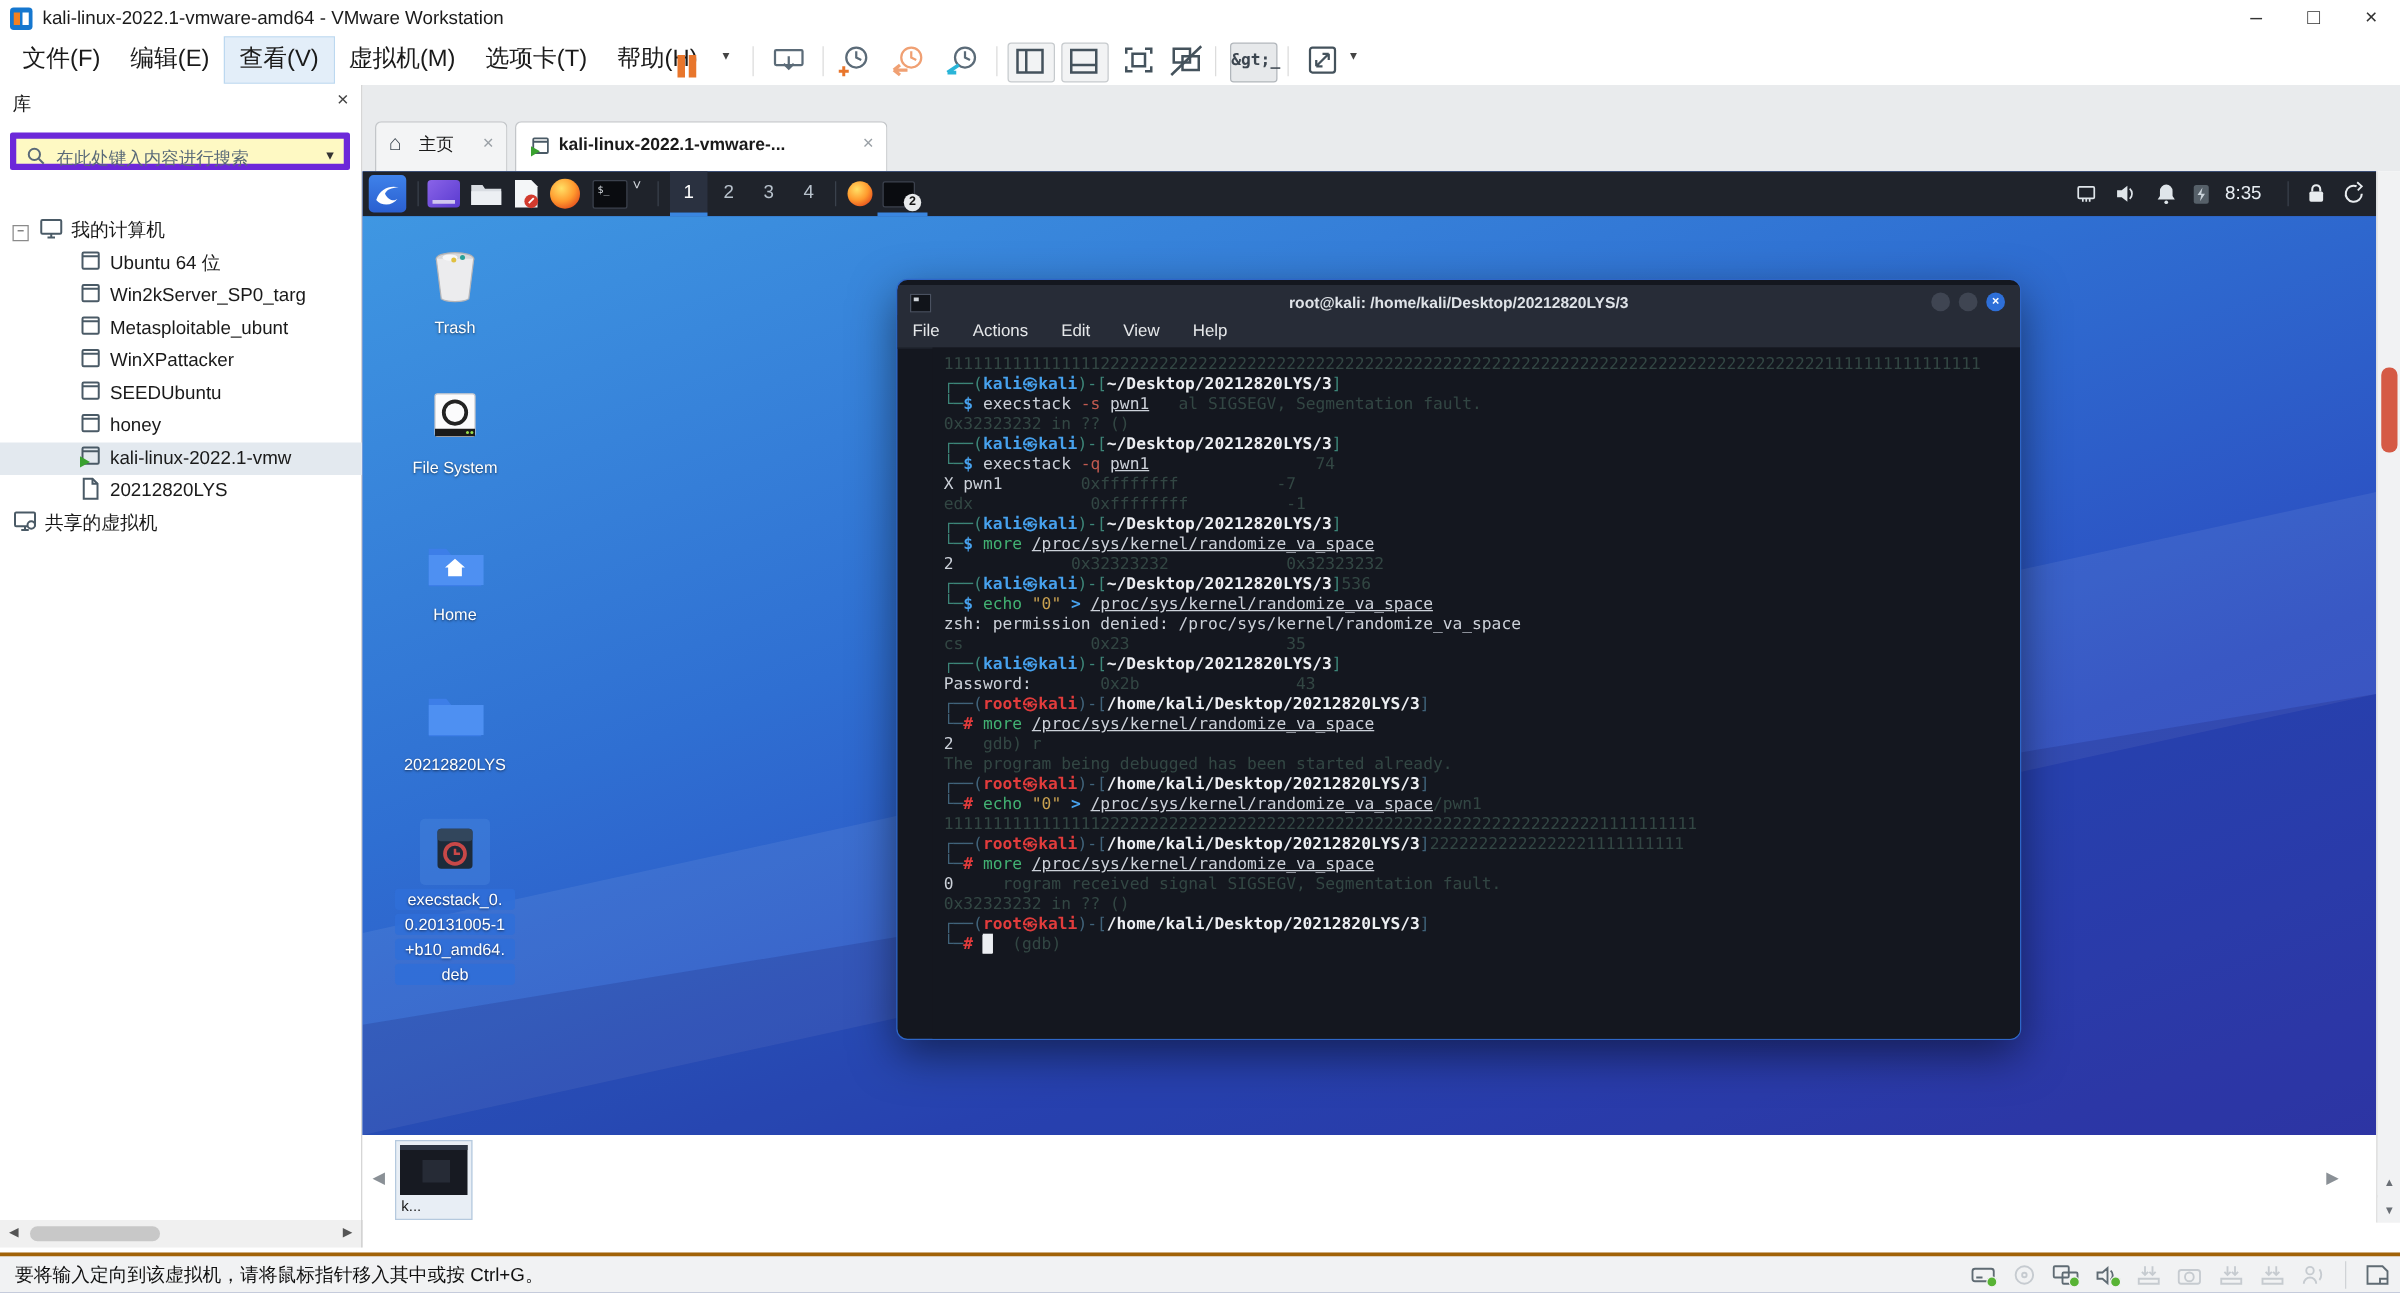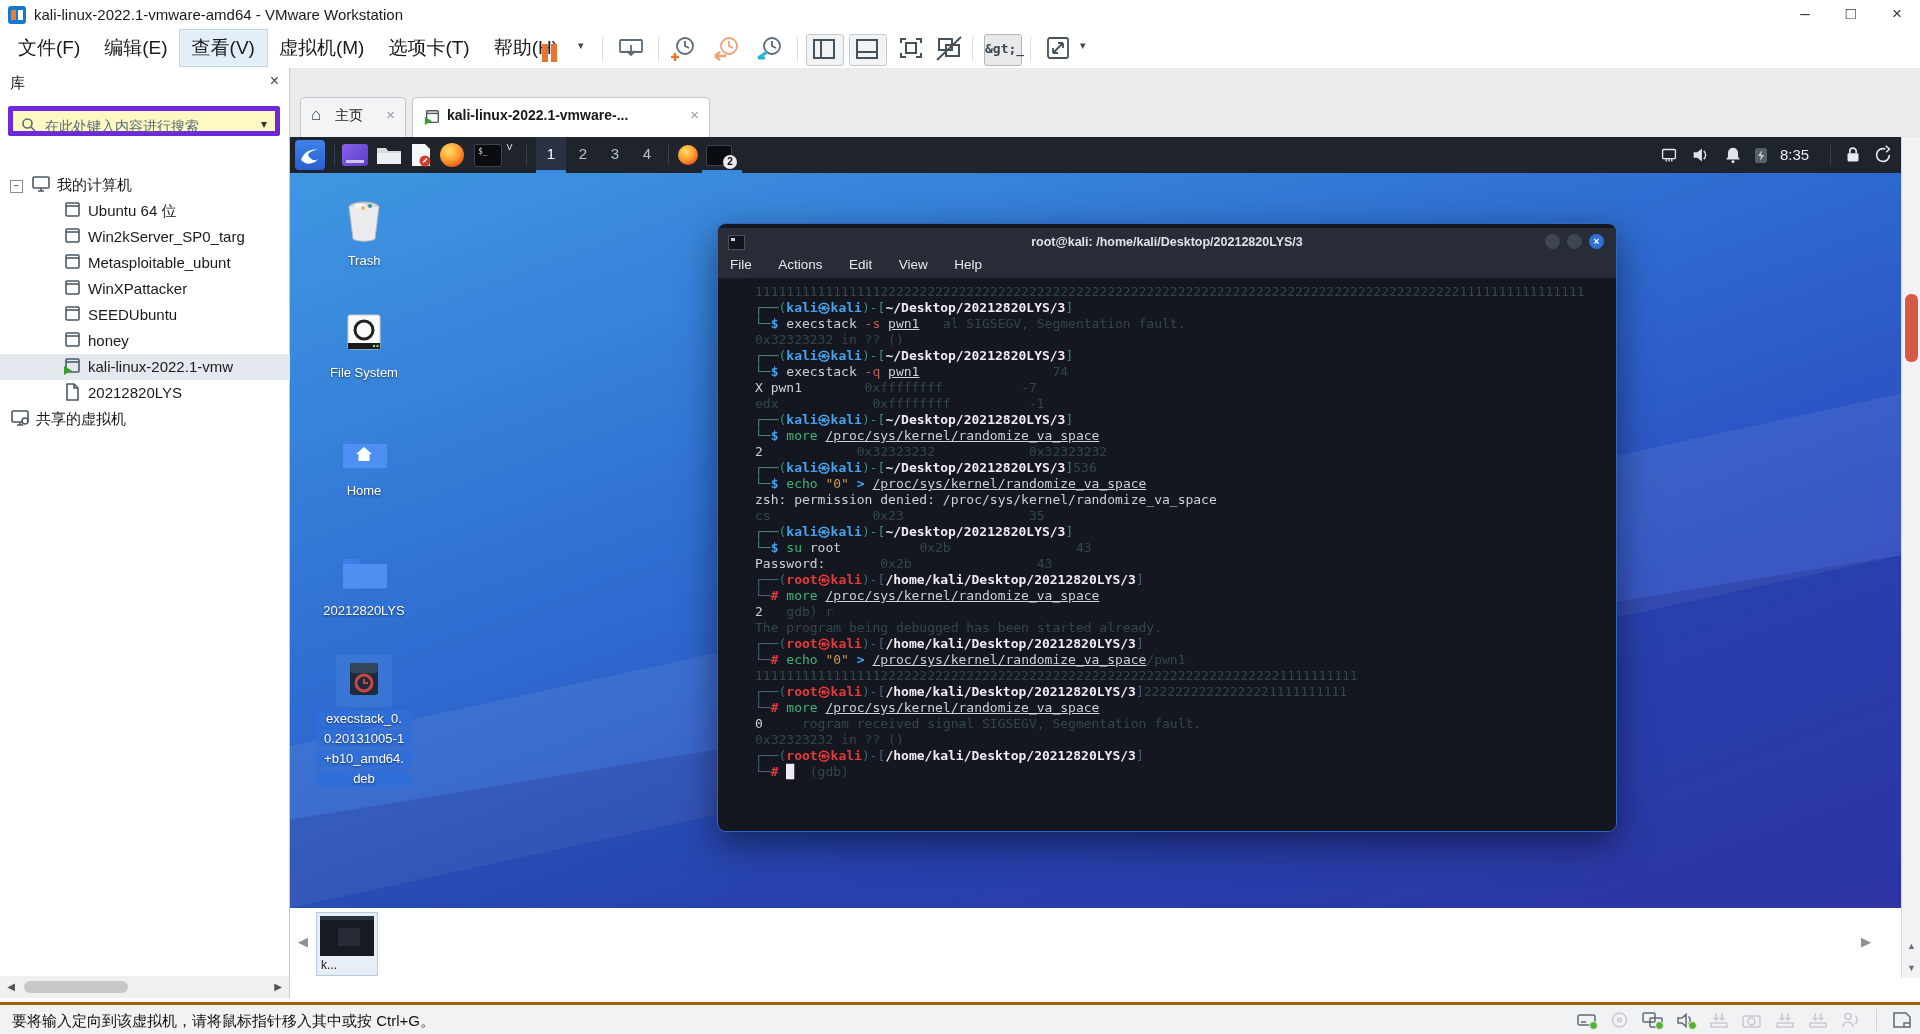--- a/index.html
+++ b/index.html
@@ -469,21 +469,20 @@
             <div class="tline"><span class="sg-w">X pwn1</span><span class="sg-gh">        0xffffffff          -7</span></div>
             <div class="tline"><span class="sg-gh">edx            0xffffffff          -1</span></div>
             <div class="tline"><span class="sg-f">┌──(</span><span class="sg-u">kali㉿kali</span><span class="sg-f">)-[</span><span class="sg-p">~/Desktop/20212820LYS/3</span><span class="sg-f">]</span></div>
             <div class="tline"><span class="sg-f">└─</span><span class="sg-d">$</span><span class="sg-w"> </span><span class="sg-g">more</span><span class="sg-w"> </span><span class="sg-un">/proc/sys/kernel/randomize_va_space</span></div>
             <div class="tline"><span class="sg-w">2</span><span class="sg-gh">            0x32323232            0x32323232</span></div>
             <div class="tline"><span class="sg-f">┌──(</span><span class="sg-u">kali㉿kali</span><span class="sg-f">)-[</span><span class="sg-p">~/Desktop/20212820LYS/3</span><span class="sg-f">]</span><span class="sg-gh">536</span></div>
             <div class="tline"><span class="sg-f">└─</span><span class="sg-d">$</span><span class="sg-w"> </span><span class="sg-g">echo</span><span class="sg-w"> </span><span class="sg-s">"0"</span><span class="sg-w"> </span><span class="sg-re">&gt;</span><span class="sg-w"> </span><span class="sg-un">/proc/sys/kernel/randomize_va_space</span></div>
             <div class="tline"><span class="sg-w">zsh: permission denied: /proc/sys/kernel/randomize_va_space</span></div>
             <div class="tline"><span class="sg-gh">cs             0x23                35</span></div>
             <div class="tline"><span class="sg-f">┌──(</span><span class="sg-u">kali㉿kali</span><span class="sg-f">)-[</span><span class="sg-p">~/Desktop/20212820LYS/3</span><span class="sg-f">]</span></div>
-            <div class="tline"><span class="sg-f">└─</span><span class="sg-d">$</span><span class="sg-w"> </span><span class="sg-g">su</span><span class="sg-w"> root</span><span class="sg-gh">          0x2b                43</span></div>
             <div class="tline"><span class="sg-w">Password:</span><span class="sg-gh">       0x2b                43</span></div>
             <div class="tline"><span class="sg-fr">┌──(</span><span class="sg-r">root㉿kali</span><span class="sg-fr">)-[</span><span class="sg-p">/home/kali/Desktop/20212820LYS/3</span><span class="sg-fr">]</span></div>
             <div class="tline"><span class="sg-fr">└─</span><span class="sg-h">#</span><span class="sg-w"> </span><span class="sg-g">more</span><span class="sg-w"> </span><span class="sg-un">/proc/sys/kernel/randomize_va_space</span></div>
             <div class="tline"><span class="sg-w">2</span><span class="sg-gh">   gdb) r</span></div>
             <div class="tline"><span class="sg-gh">The program being debugged has been started already.</span></div>
             <div class="tline"><span class="sg-fr">┌──(</span><span class="sg-r">root㉿kali</span><span class="sg-fr">)-[</span><span class="sg-p">/home/kali/Desktop/20212820LYS/3</span><span class="sg-fr">]</span></div>
             <div class="tline"><span class="sg-fr">└─</span><span class="sg-h">#</span><span class="sg-w"> </span><span class="sg-g">echo</span><span class="sg-w"> </span><span class="sg-s">"0"</span><span class="sg-w"> </span><span class="sg-re">&gt;</span><span class="sg-w"> </span><span class="sg-un">/proc/sys/kernel/randomize_va_space</span><span class="sg-gh">/pwn1</span></div>
             <div class="tline"><span class="sg-gh">11111111111111112222222222222222222222222222222222222222222222222221111111111</span></div>
             <div class="tline"><span class="sg-fr">┌──(</span><span class="sg-r">root㉿kali</span><span class="sg-fr">)-[</span><span class="sg-p">/home/kali/Desktop/20212820LYS/3</span><span class="sg-fr">]</span><span class="sg-gh">22222222222222221111111111</span></div>
             <div class="tline"><span class="sg-fr">└─</span><span class="sg-h">#</span><span class="sg-w"> </span><span class="sg-g">more</span><span class="sg-w"> </span><span class="sg-un">/proc/sys/kernel/randomize_va_space</span></div>

